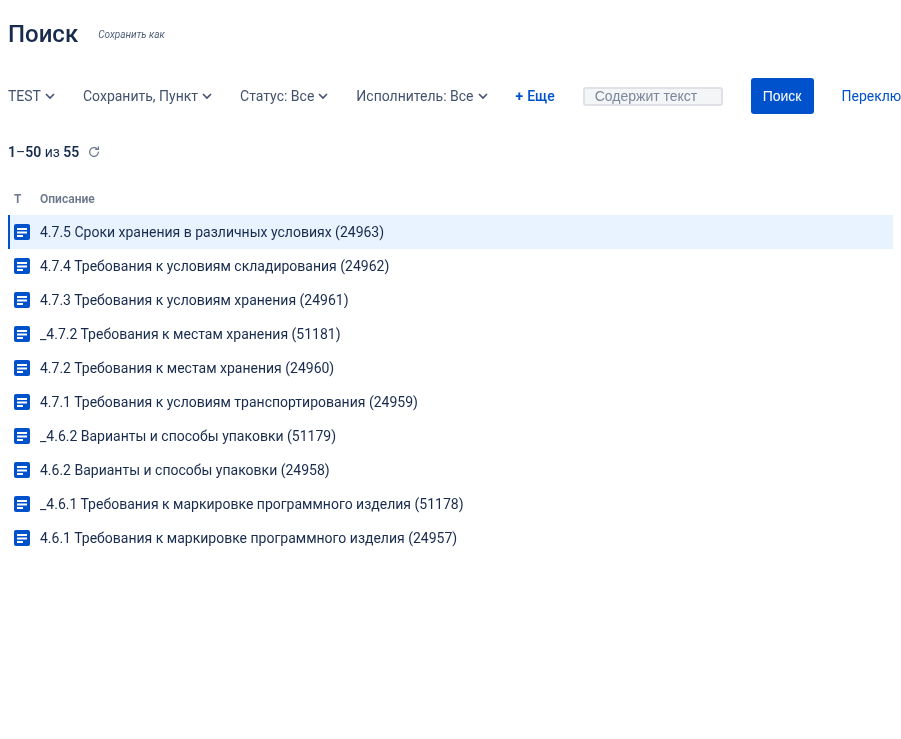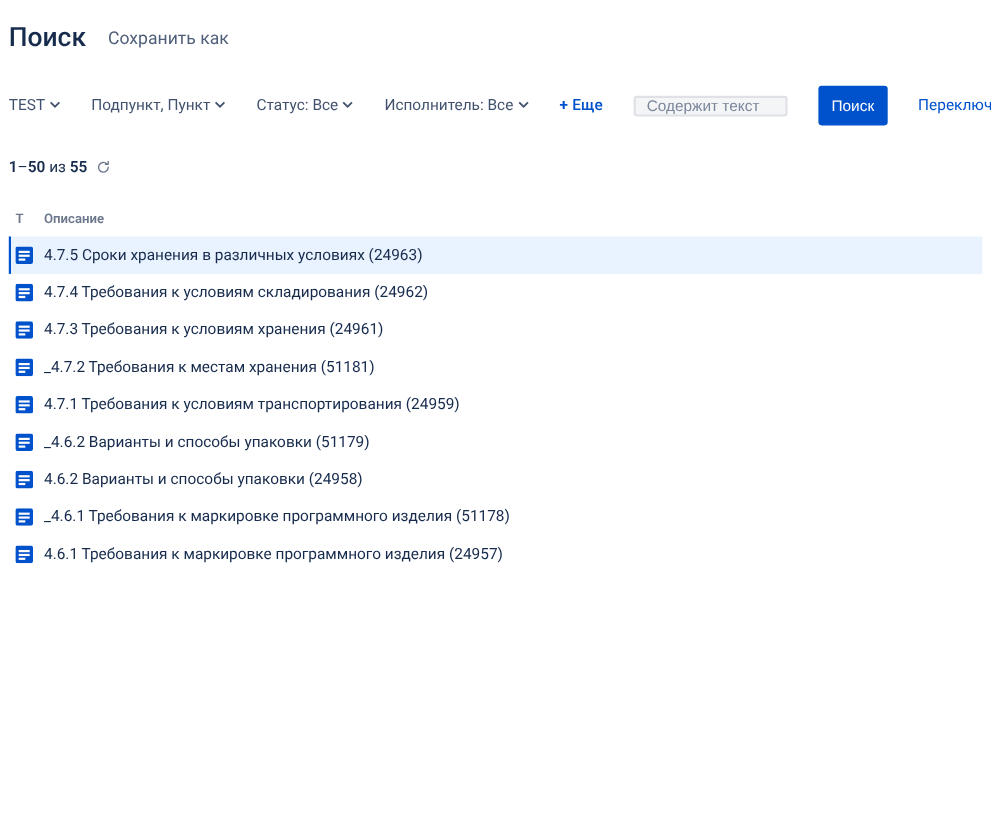--- a/index.html
+++ b/index.html
@@ -6,21 +6,21 @@
   body {
     font-family: -apple-system, BlinkMacSystemFont, "Segoe UI", Roboto, Arial, sans-serif;
     font-size: 14px;
     color: #172B4D;
     background: #fff;
     width: 901px;
   }
   .page { padding: 20px 8px 0 8px; }
   .header-row { display: flex; align-items: center; gap: 20px; margin-bottom: 30px; }
   .page-title { font-size: 24px; font-weight: 500; color: #172B4D; }
-  .save-as { font-size: 16px; color: #505F79; cursor: pointer; }
+  .save-as { font-size: 10px; color: #505F79; cursor: pointer; font-style: italic; }
   .filter-row { display: flex; align-items: center; gap: 28px; margin-bottom: 30px; flex-wrap: nowrap; }
   .filter-dd { display: inline-flex; align-items: center; gap: 4px; color: #42526E; font-size: 14px; cursor: pointer; white-space: nowrap; }
   .chev { display:inline-block; }
   .more-link { display:inline-flex; align-items:center; gap:4px; color:#0052CC; font-weight:500; cursor:pointer; white-space:nowrap; }
   .plus { color:#0052CC; font-weight:700; }
   .text-input {
     background:#F4F5F7; border:2px solid #DFE1E6; border-radius:3px;
     height:19px; padding:0 10px; font-size:14px; width:140px; color:#172B4D;
   }
   .text-input::placeholder { color:#7A869A; }
@@ -55,21 +55,21 @@
   <div class="filter-row">
     <span class="filter-dd">
       <span>TEST</span>
       <span class="chev">
         <svg width="10" height="10" viewBox="0 0 10 10">
             <path d="M1 3l4 4 4-4" fill="none" stroke="#42526E" stroke-width="1.6"></path>
           </svg>
       </span>
     </span>
     <span class="filter-dd">
-      <span>Подпункт, Пункт</span>
+      <span>Сохранить, Пункт</span>
       <span class="chev">
         <svg width="10" height="10" viewBox="0 0 10 10">
             <path d="M1 3l4 4 4-4" fill="none" stroke="#42526E" stroke-width="1.6"></path>
           </svg>
       </span>
     </span>
     <span class="filter-dd">
       <span>Статус: Все</span>
       <span class="chev">
         <svg width="10" height="10" viewBox="0 0 10 10">
@@ -159,20 +159,31 @@
         </div>
         <div class="row">
           <div class="it-icon">
             <svg viewBox="0 0 16 16">
               <rect x="0" y="0" width="16" height="16" rx="2" fill="#0052CC"></rect>
               <rect x="3" y="4" width="10" height="2" fill="#fff"></rect>
               <rect x="3" y="7.5" width="10" height="2" fill="#fff"></rect>
               <rect x="3" y="11" width="6" height="2" fill="#fff"></rect>
             </svg>
           </div>
+          <div class="row-text">4.7.2 Требования к местам хранения (24960)</div>
+        </div>
+        <div class="row">
+          <div class="it-icon">
+            <svg viewBox="0 0 16 16">
+              <rect x="0" y="0" width="16" height="16" rx="2" fill="#0052CC"></rect>
+              <rect x="3" y="4" width="10" height="2" fill="#fff"></rect>
+              <rect x="3" y="7.5" width="10" height="2" fill="#fff"></rect>
+              <rect x="3" y="11" width="6" height="2" fill="#fff"></rect>
+            </svg>
+          </div>
           <div class="row-text">4.7.1 Требования к условиям транспортирования (24959)</div>
         </div>
         <div class="row">
           <div class="it-icon">
             <svg viewBox="0 0 16 16">
               <rect x="0" y="0" width="16" height="16" rx="2" fill="#0052CC"></rect>
               <rect x="3" y="4" width="10" height="2" fill="#fff"></rect>
               <rect x="3" y="7.5" width="10" height="2" fill="#fff"></rect>
               <rect x="3" y="11" width="6" height="2" fill="#fff"></rect>
             </svg>

